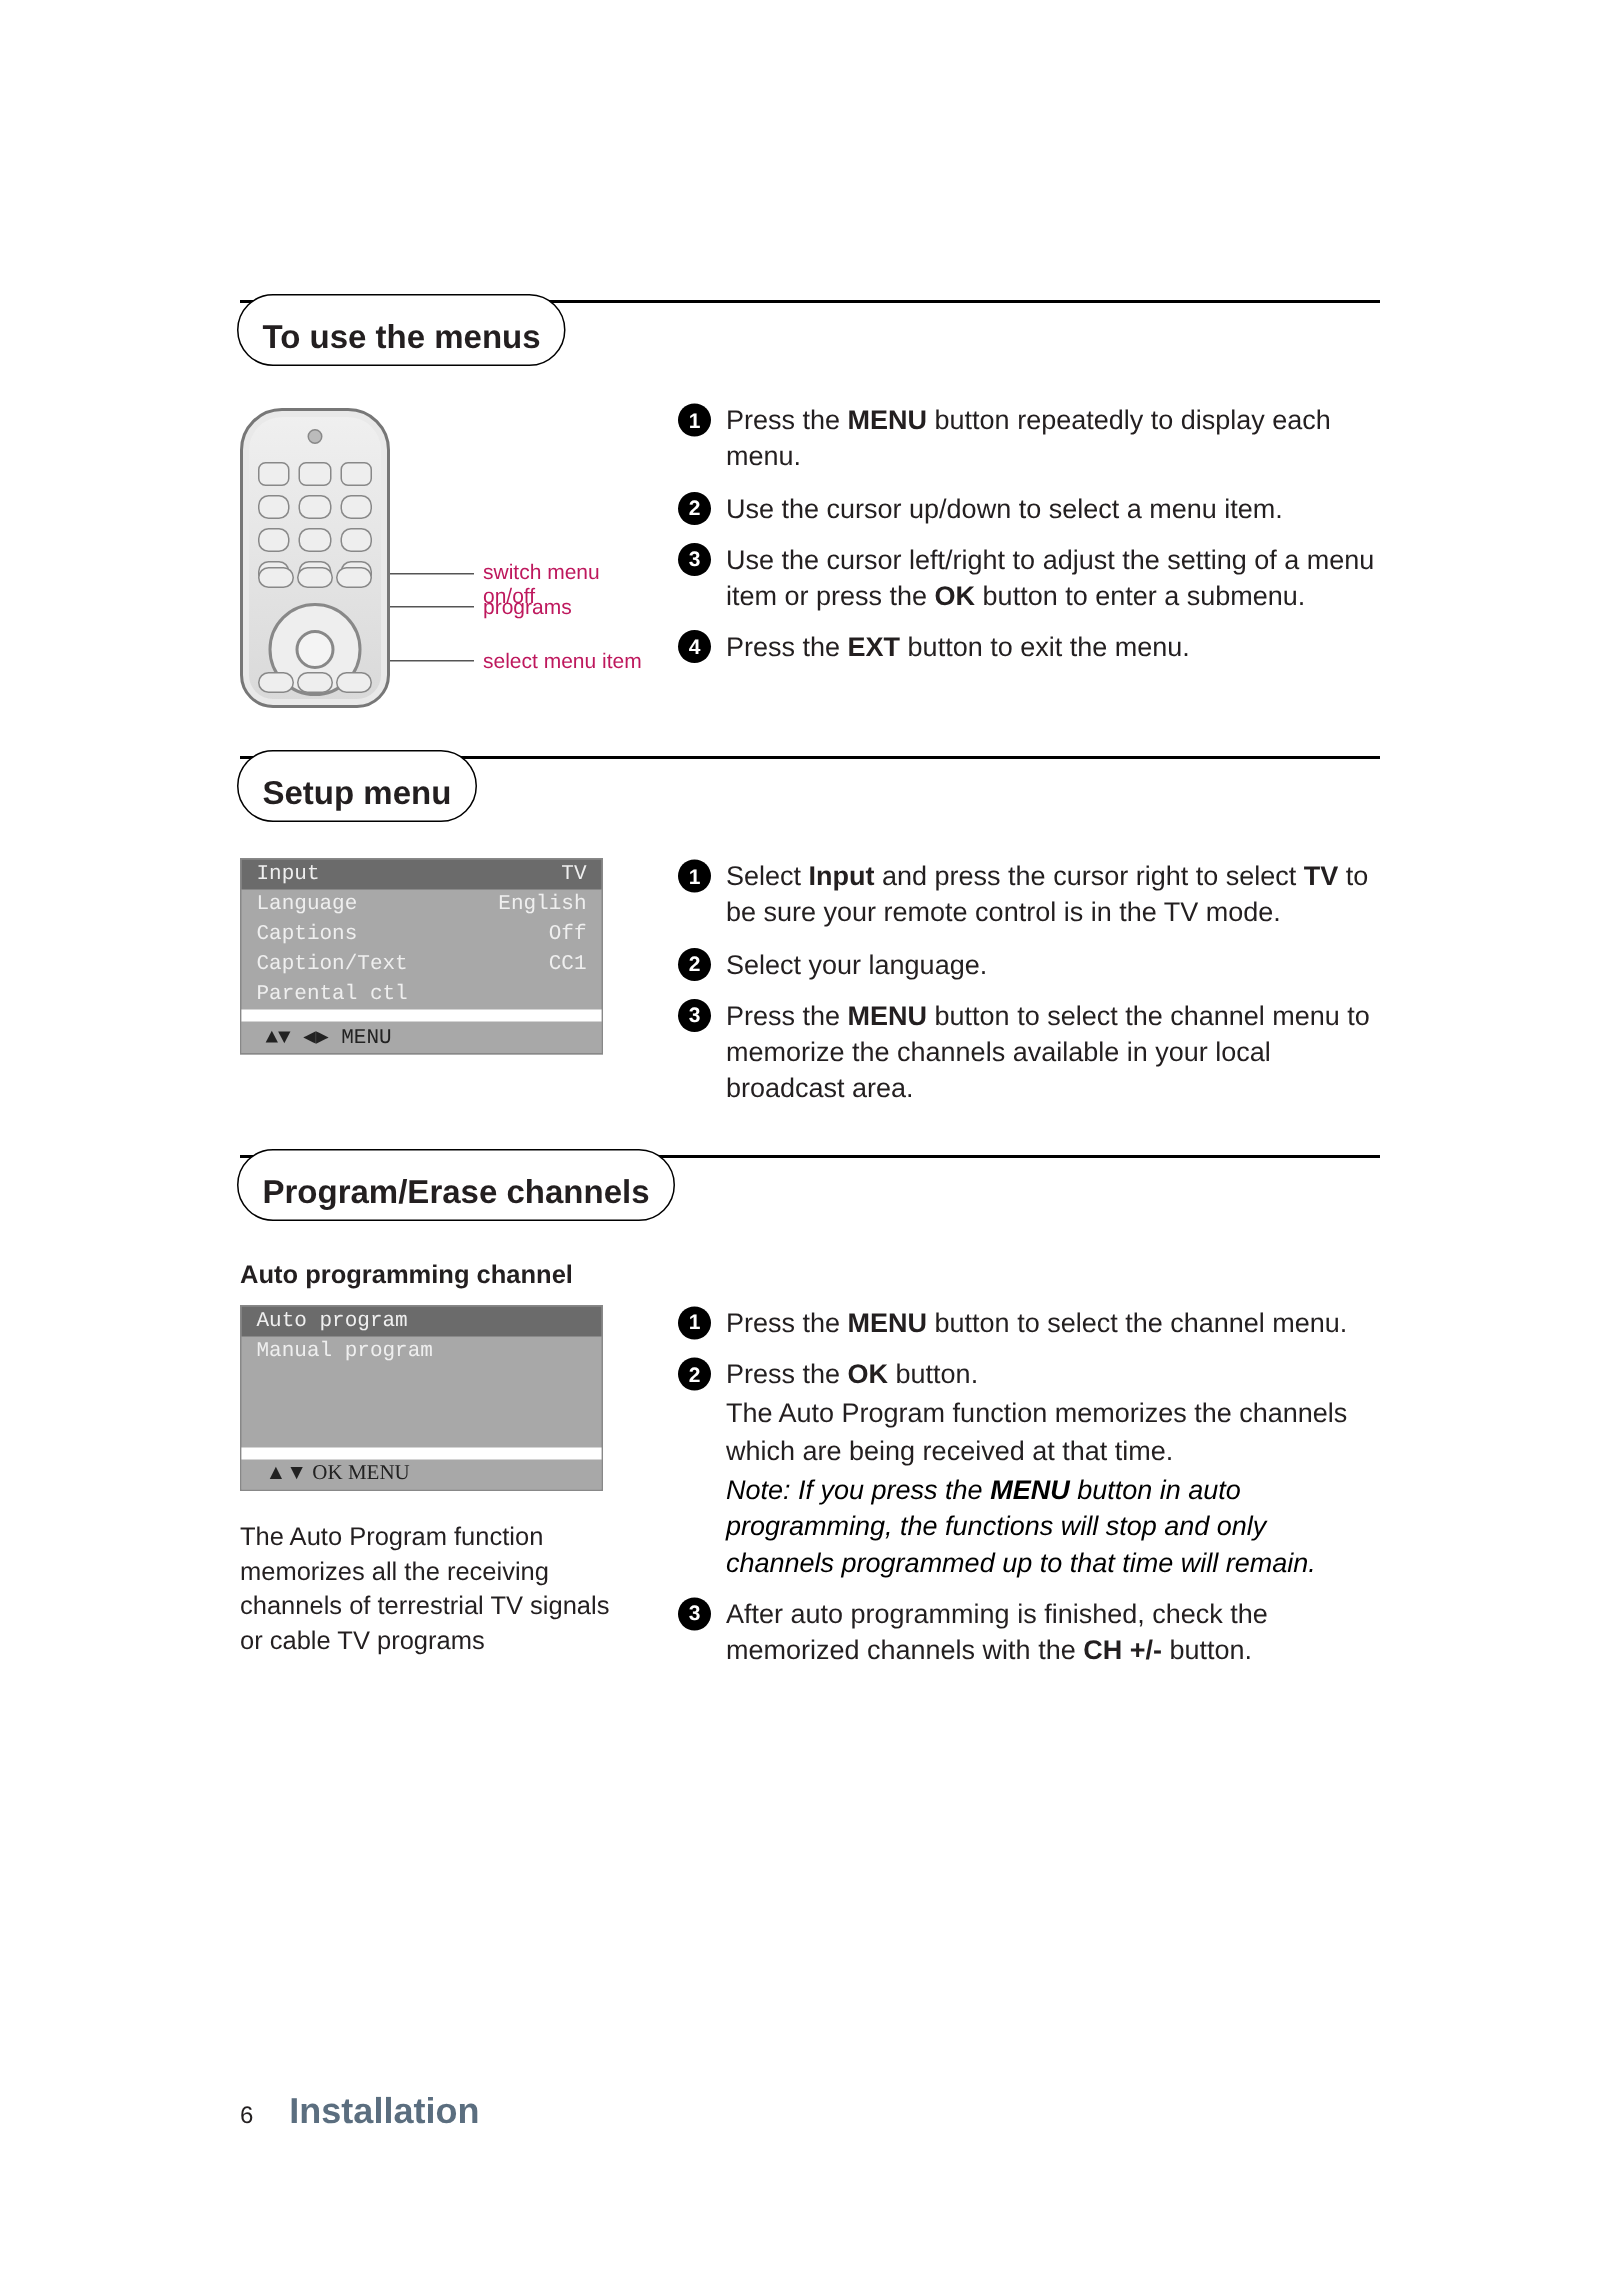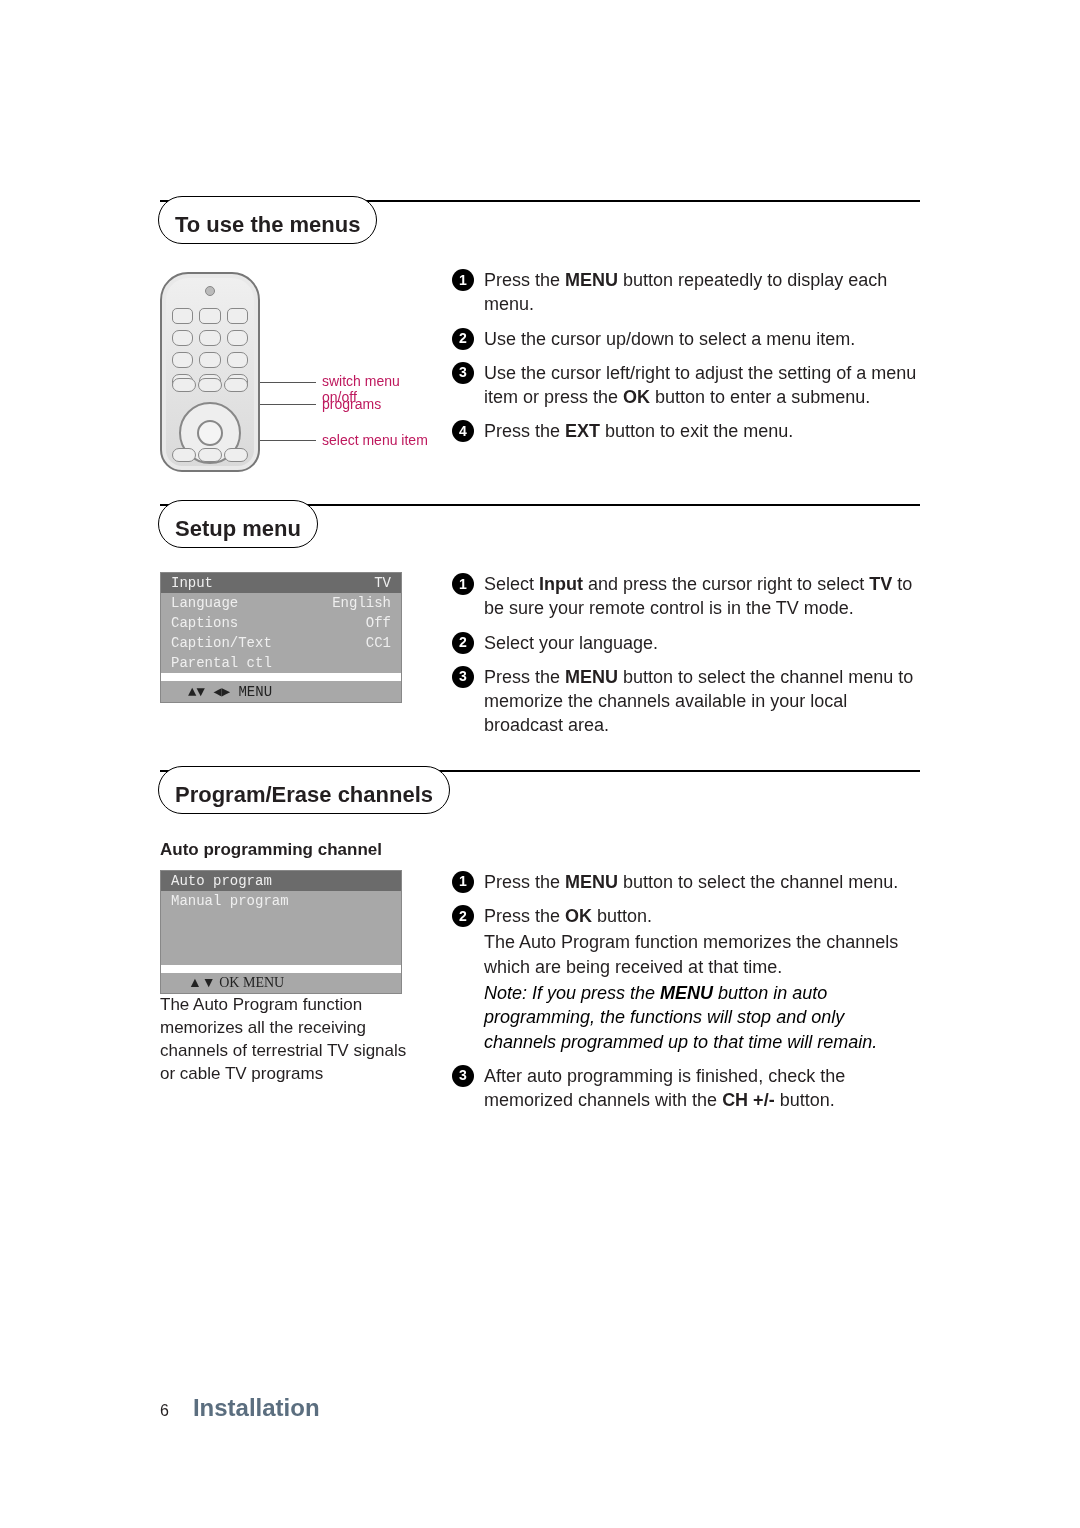--- a/index.html
+++ b/index.html
@@ -86,23 +86,23 @@
   .t3{left:162px;top:160px}
   
   .osd{
     width:240px;background:var(--osd-bg);
     font-family:"Lucida Console","Courier New",monospace;
     font-size:14px;color:var(--osd-text);
     border:1px solid #888;
   }
   .osd .row{display:flex;justify-content:space-between;padding:2px 10px}
   .osd .row.sel{background:var(--osd-sel)}
-  .osd .foot{border-top:8px solid #fff;background:var(--osd-bg);padding:2px 27px;color:#222}
+  .osd .foot{border-top:8px solid #fff;background:var(--osd-bg);padding:2px 16px;color:#222}
   .osd .foot span{color:#222}
-  .auto-desc{font-size:17px;line-height:1.35;width:250px}
+  .auto-desc{margin-top:20px;font-size:17px;line-height:1.35;width:250px}
   .subhead{font-weight:700;font-size:17px;margin:12px 0 10px 0}
   
   .footer{
     position:absolute;left:160px;bottom:106px;display:flex;align-items:baseline;gap:24px;
   }
   .footer .pn{font-size:16px}
   .footer .title{font-size:24px;font-weight:700;color:var(--accent)}
 </style>
 </head>
 <body>

